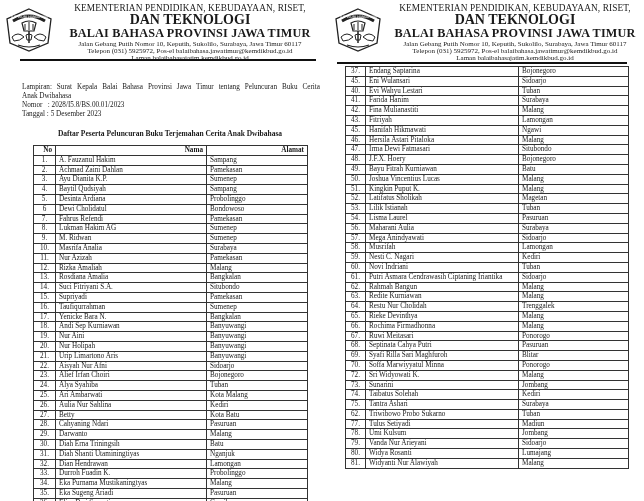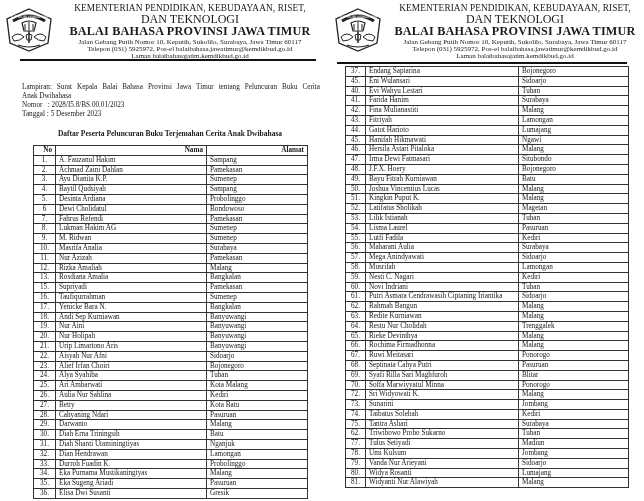--- a/index.html
+++ b/index.html
@@ -7,21 +7,21 @@
   .page{position:absolute;top:0;height:429px;width:322px;background:#fff;}
   .page.left{left:0;}
   .page.right{left:322px;}
   .logo{position:absolute;width:50px;height:46px;}
   .page.left .logo{left:4px;top:7px;}
   .page.right .logo{left:11px;top:7px;}
   .kop{position:absolute;text-align:center;line-height:1;}
   .page.left .kop{left:60px;width:260px;top:4px;}
   .page.right .kop{left:66px;width:254px;top:4px;}
   .kop .min{font-size:9.3px;letter-spacing:0.1px;display:block;margin-top:0px;}
-  .kop .min2{font-size:12px;display:block;margin-top:0px;}
+  .kop .min2{font-size:14px;display:block;margin-top:0px;font-weight:bold;}
   .kop .bbp{font-size:12.2px;font-weight:bold;display:block;margin-top:0px;letter-spacing:0.2px;text-align:center;}
   .kop .addr{font-size:7px;display:block;margin-top:1px;}
   .kop .addr2{font-size:7px;display:block;margin-top:0px;}
   .rule{position:absolute;height:2px;background:#111;}
   .page.left .rule{left:20px;top:59px;width:296px;}
   .page.right .rule{left:15px;top:62px;width:290px;}
   .meta{position:absolute;left:22px;width:298px;font-size:7.2px;line-height:9px;}
   .meta .l1{text-align:justify;text-align-last:justify;display:block;white-space:nowrap;overflow:hidden;}
   .title{position:absolute;left:20px;width:300px;top:129px;text-align:center;font-weight:bold;font-size:7.5px;}
   table.list{position:absolute;border-collapse:collapse;font-size:7.2px;table-layout:fixed;}
@@ -141,20 +141,25 @@
           <td class="no">12.</td>
           <td>Rizka Amaliah</td>
           <td>Malang</td>
         </tr>
         <tr>
           <td class="no">13.</td>
           <td>Rosdiana Amalia</td>
           <td>Bangkalan</td>
         </tr>
         <tr>
+          <td class="no">14.</td>
+          <td>Suci Fitriyani S.A.</td>
+          <td>Situbondo</td>
+        </tr>
+        <tr>
           <td class="no">15.</td>
           <td>Supriyadi</td>
           <td>Pamekasan</td>
         </tr>
         <tr>
           <td class="no">16.</td>
           <td>Taufiqurrahman</td>
           <td>Sumenep</td>
         </tr>
         <tr>
@@ -317,25 +322,20 @@
           <td class="no">42.</td>
           <td>Fina Mulianastiti</td>
           <td>Malang</td>
         </tr>
         <tr>
           <td class="no">43.</td>
           <td>Fitriyah</td>
           <td>Lamongan</td>
         </tr>
         <tr>
-          <td class="no">44.</td>
-          <td>Gatot Harioto</td>
-          <td>Lumajang</td>
-        </tr>
-        <tr>
           <td class="no">45.</td>
           <td>Hanifah Hikmawati</td>
           <td>Ngawi</td>
         </tr>
         <tr>
           <td class="no">46.</td>
           <td>Hersila Astari Pitaloka</td>
           <td>Malang</td>
         </tr>
         <tr>
@@ -372,25 +372,20 @@
           <td class="no">53.</td>
           <td>Lilik Istianah</td>
           <td>Tuban</td>
         </tr>
         <tr>
           <td class="no">54.</td>
           <td>Lisma Laurel</td>
           <td>Pasuruan</td>
         </tr>
         <tr>
-          <td class="no">55.</td>
-          <td>Lutfi Fadila</td>
-          <td>Kediri</td>
-        </tr>
-        <tr>
           <td class="no">56.</td>
           <td>Maharani Aulia</td>
           <td>Surabaya</td>
         </tr>
         <tr>
           <td class="no">57.</td>
           <td>Mega Anindyawati</td>
           <td>Sidoarjo</td>
         </tr>
         <tr>

